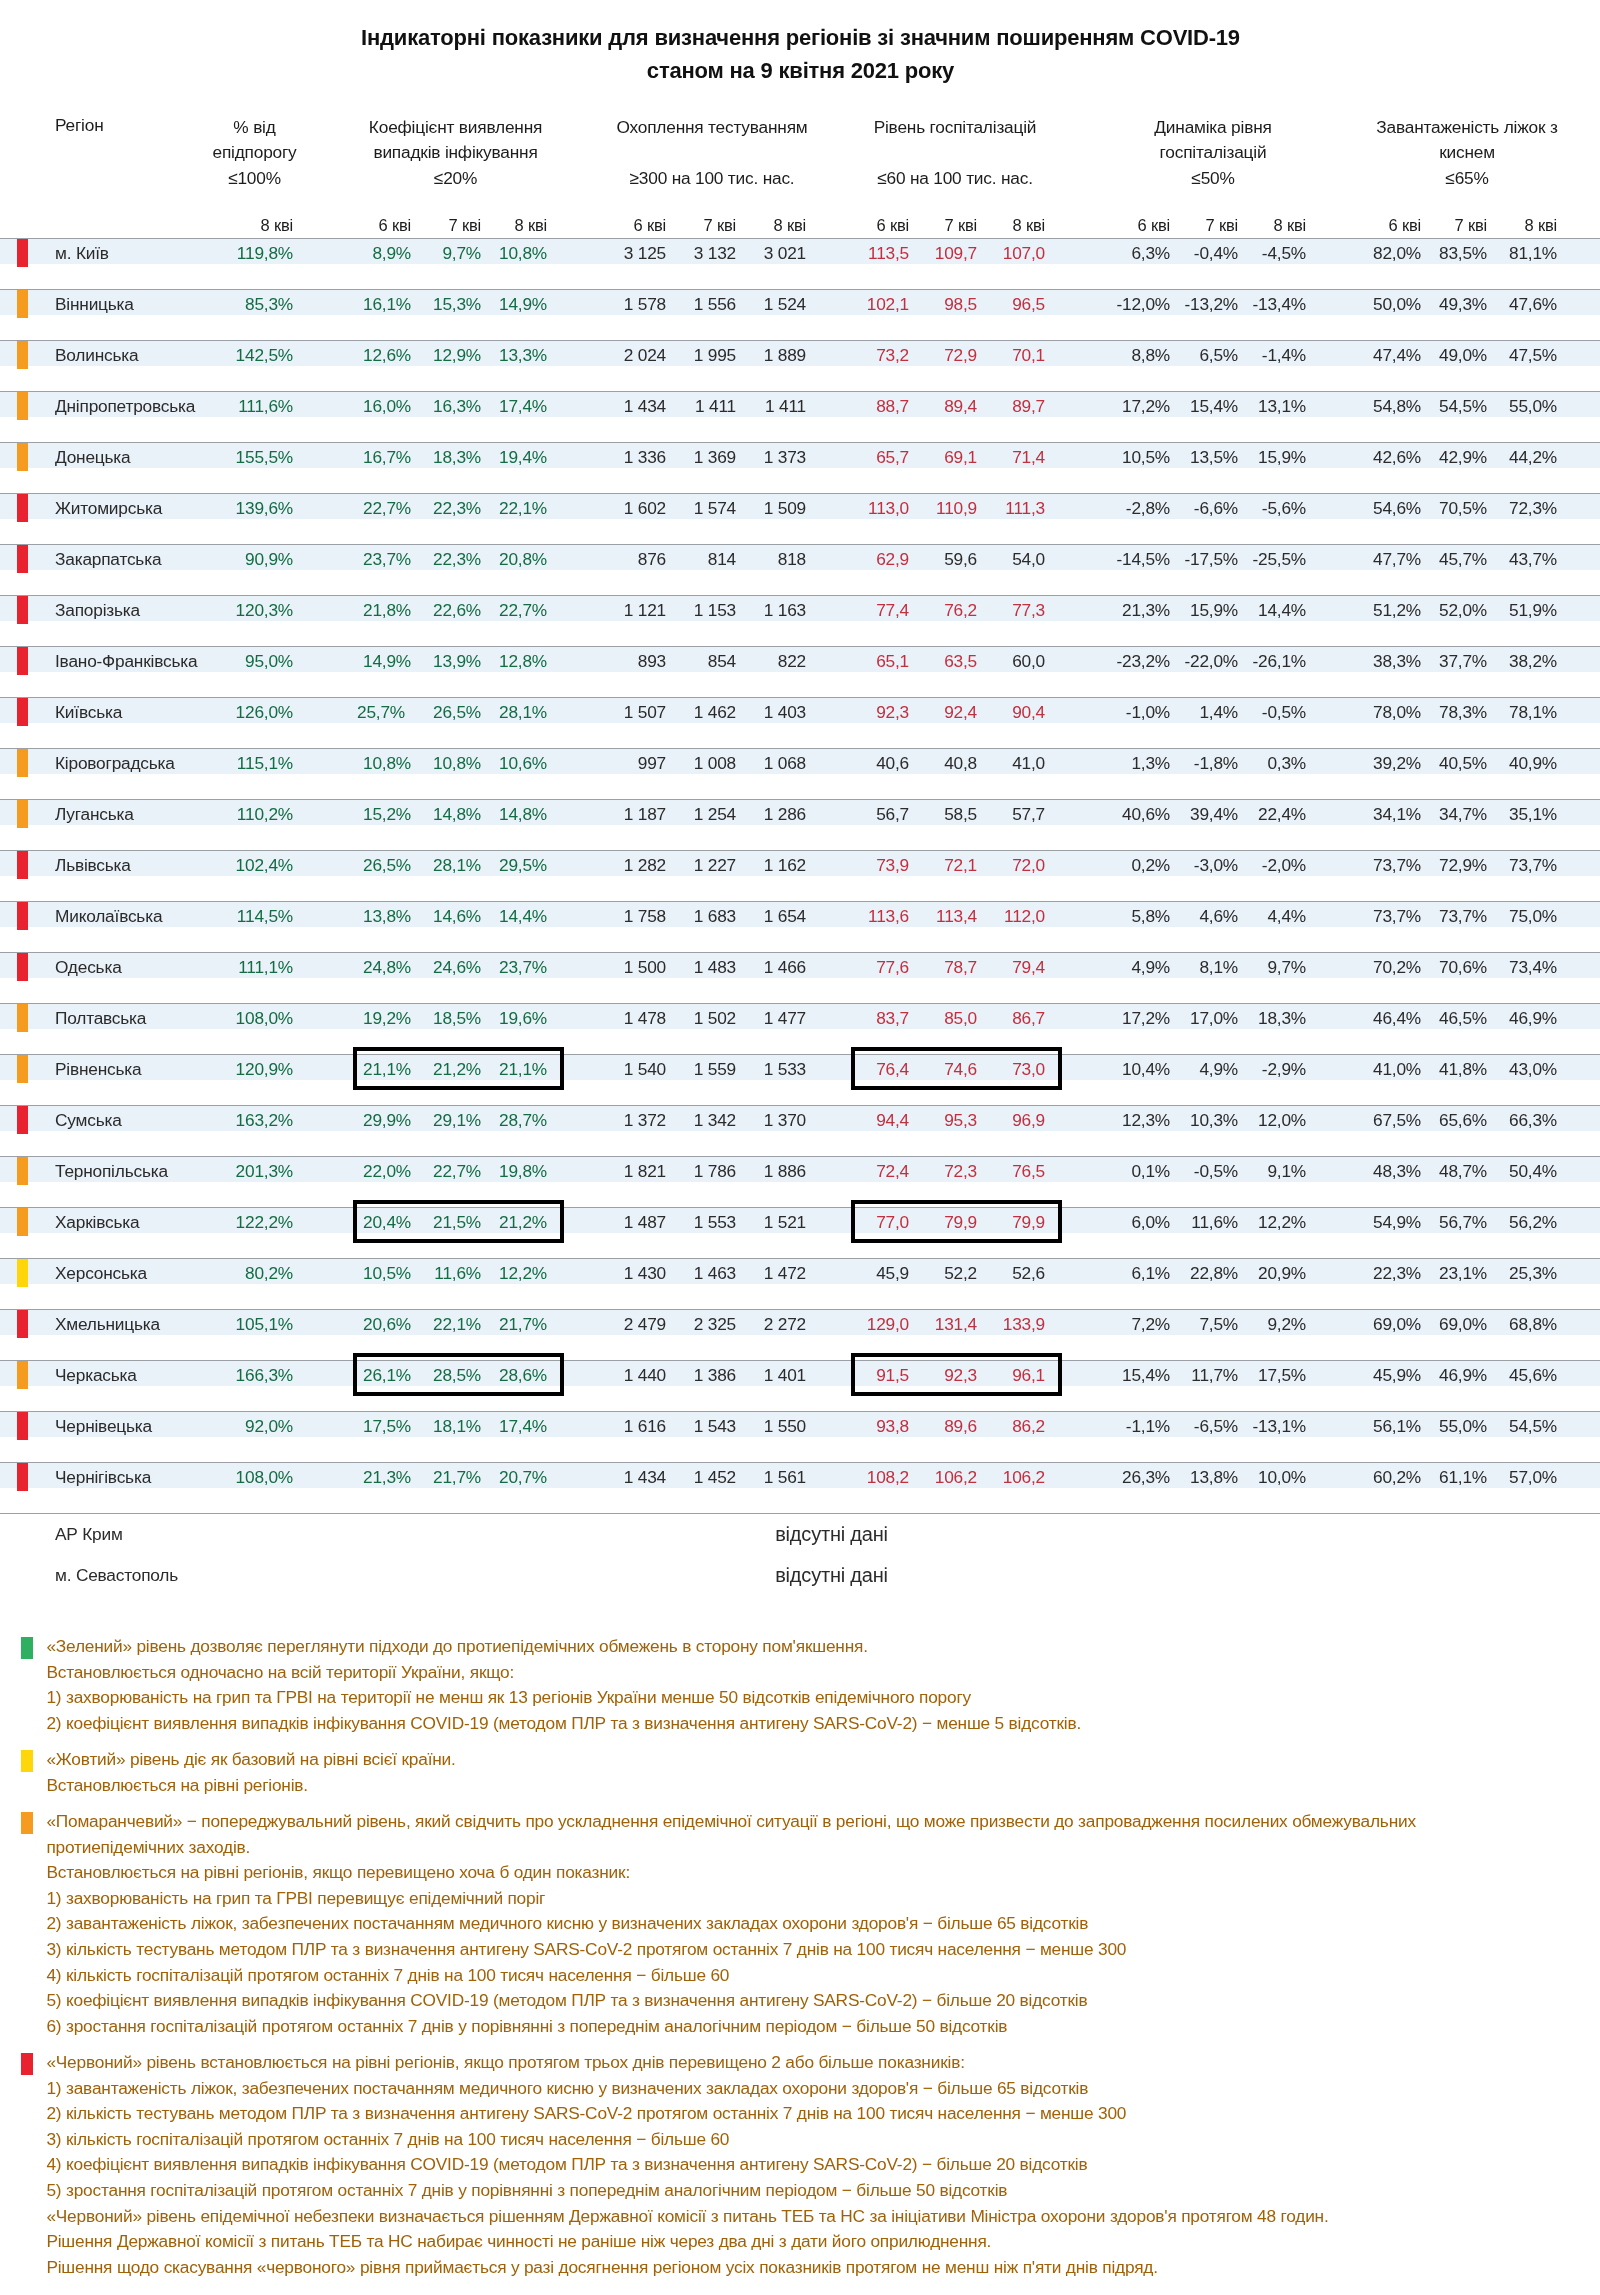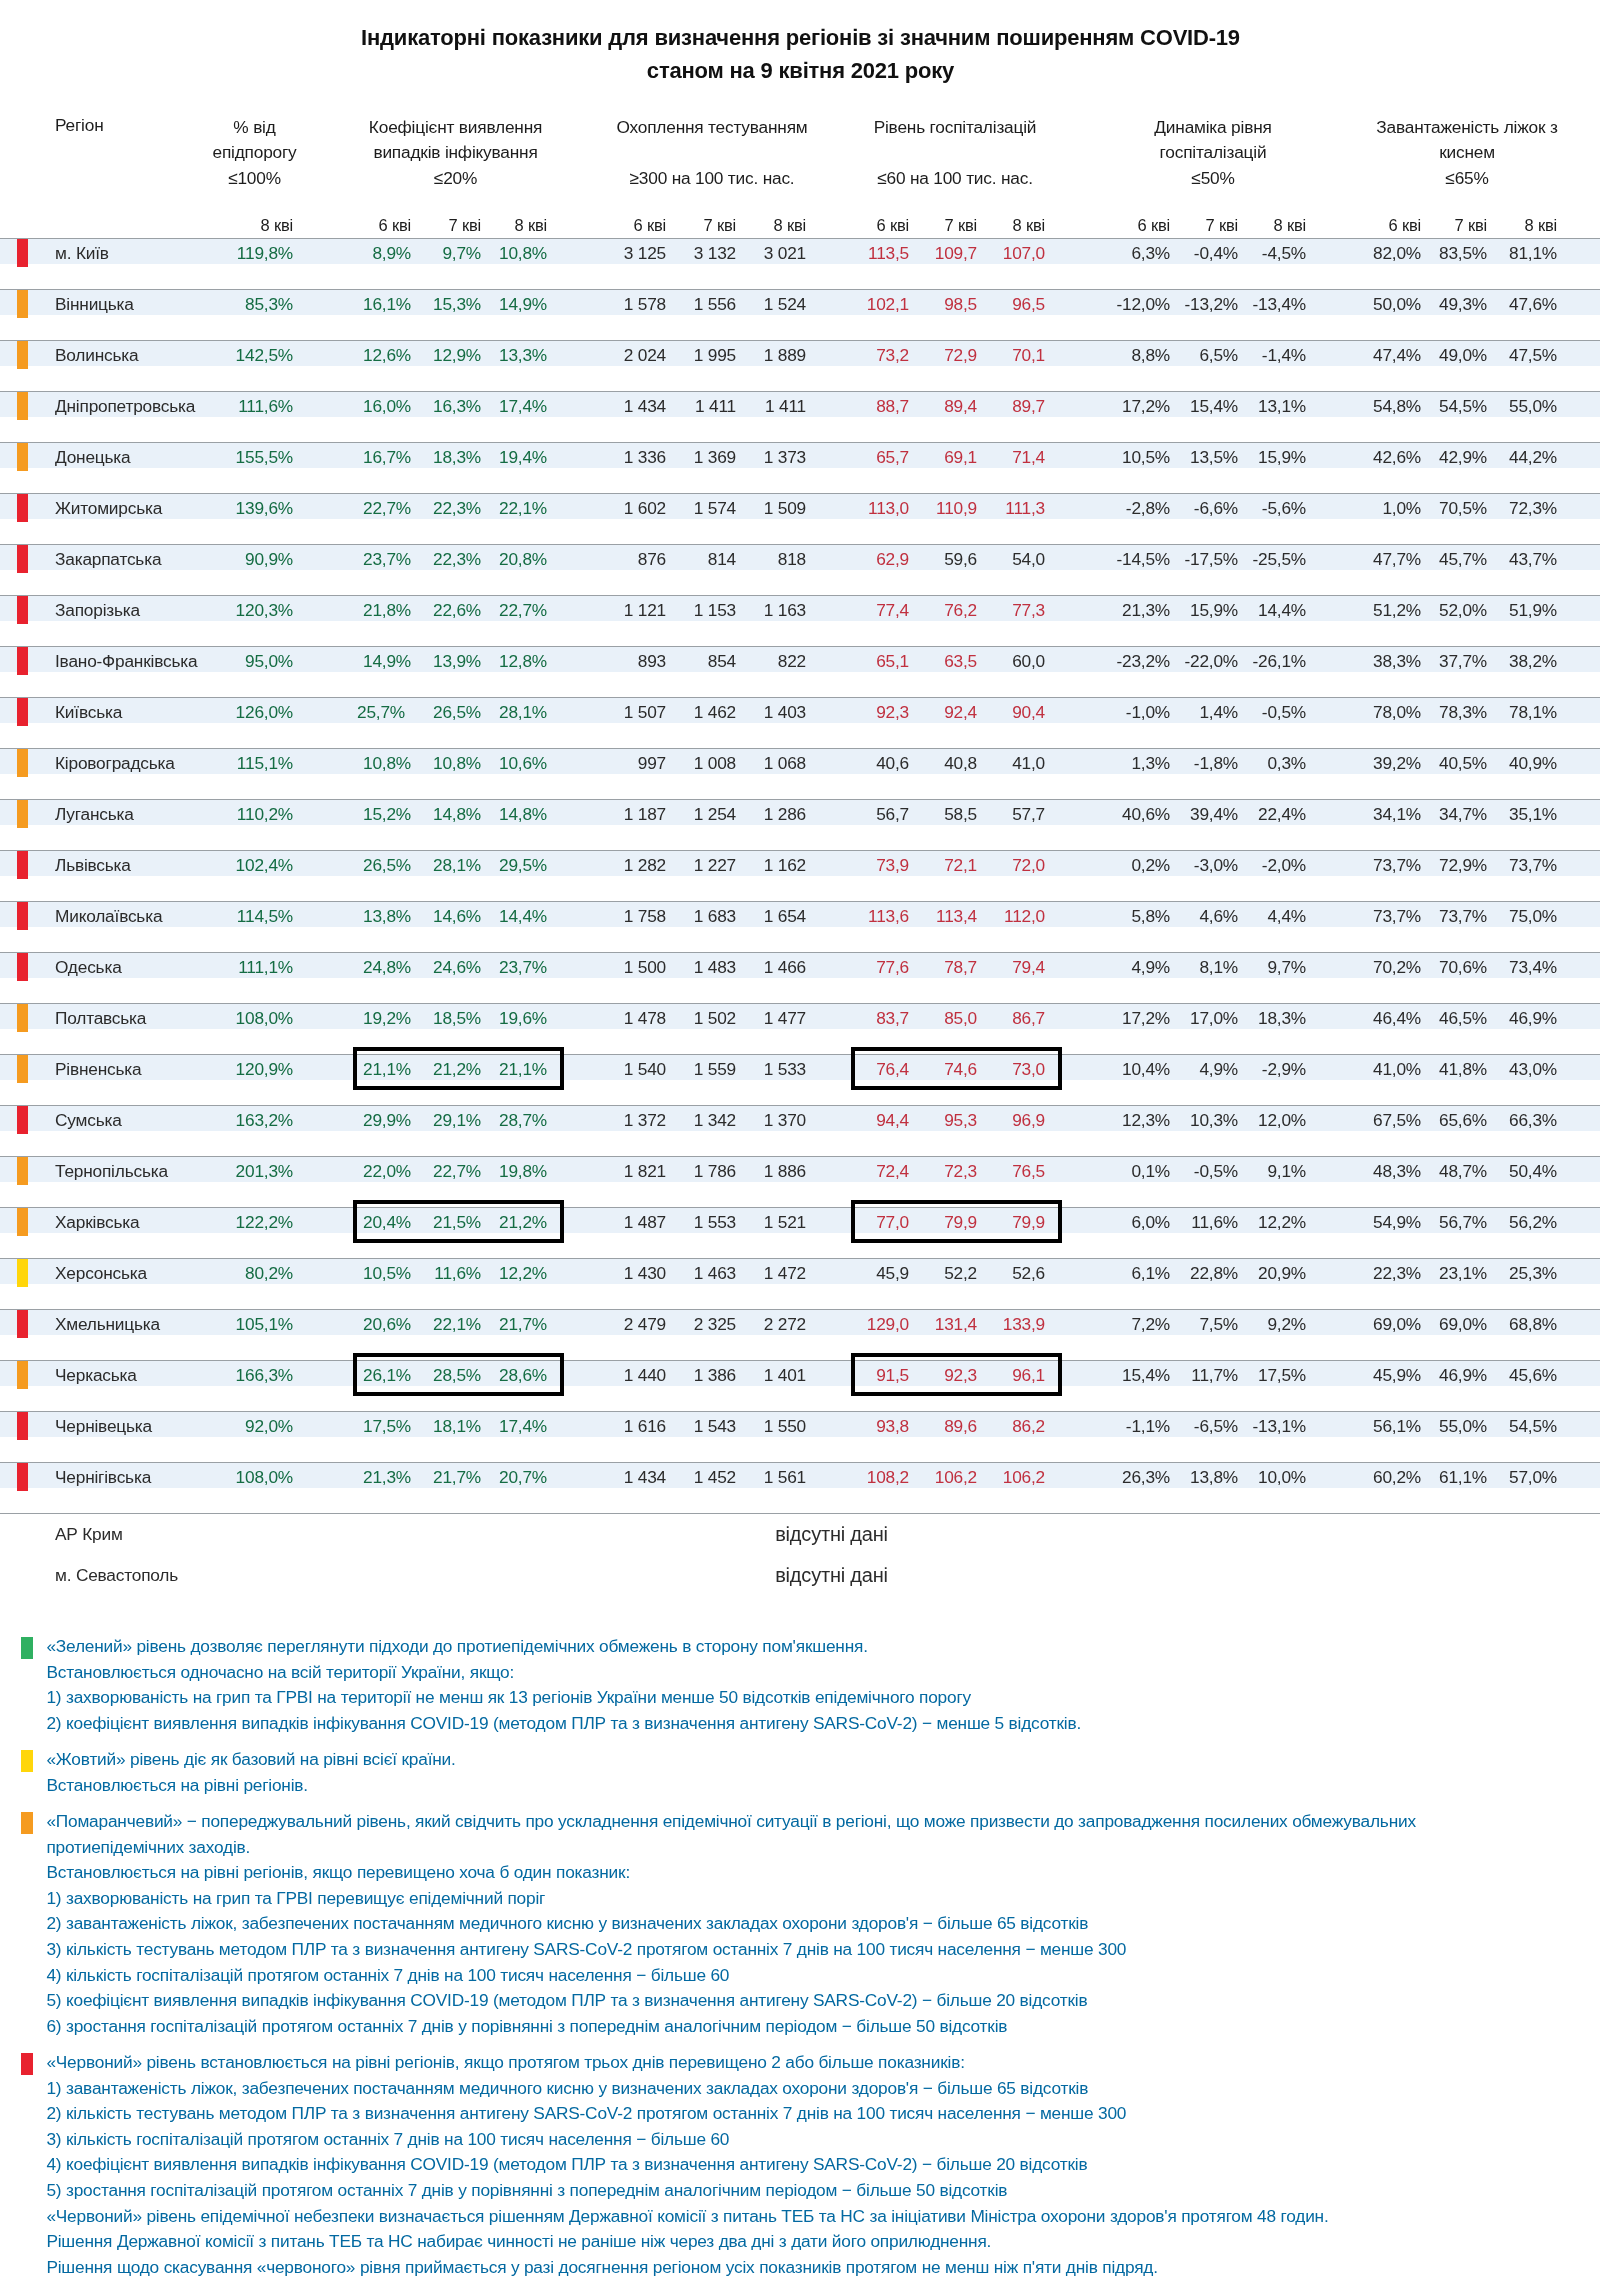--- a/index.html
+++ b/index.html
@@ -24,21 +24,21 @@
   .cell{font-size:17.3px;text-align:right;padding-right:13px;white-space:nowrap;}
   .green{color:#146c43;} .redval{color:#c0303f;} .dark{color:#2b2b2b;}
   .box{position:absolute;border:4.1px solid #000;top:-8.2px;height:43px;box-sizing:border-box;pointer-events:none;z-index:3;}
   .box-koef{left:353px;width:211px;} .box-hosp{left:851px;width:211px;}
   .nodata-section{border-top:0.8px solid #9aa0a5;}
   .nodata-row{height:41px;align-items:center;}
   .nodata-note{grid-column:9 / 16;font-size:20px;color:#2b2b2b;text-align:center;}
   .legend{position:absolute;left:21.4px;top:1634px;width:1563px;}
   .legend-section{position:relative;margin-left:25px;margin-bottom:10.7px;}
   .legend-square{position:absolute;left:-25px;top:3.3px;width:11.5px;height:21.4px;}
-  .legend-line{font-size:17.3px;line-height:25.6px;color:#0369a1;white-space:nowrap;}
+  .legend-line{font-size:17.3px;line-height:25.6px;color:#a16207;white-space:nowrap;}
 </style>
 </head>
 <body>
 
 <div class="page">
 
   <div class="title-wrap">
     <div class="title-line">Індикаторні показники для визначення регіонів зі значним поширенням COVID-19</div>
     <div class="title-line">станом на 9 квітня 2021 року</div>
   </div>
@@ -191,21 +191,21 @@
         <div class="cell green" style="grid-column: 7;">22,1%</div>
         <div class="cell dark" style="grid-column: 9;">1 602</div>
         <div class="cell dark" style="grid-column: 10;">1 574</div>
         <div class="cell dark" style="grid-column: 11;">1 509</div>
         <div class="cell redval" style="grid-column: 13;">113,0</div>
         <div class="cell redval" style="grid-column: 14;">110,9</div>
         <div class="cell redval" style="grid-column: 15;">111,3</div>
         <div class="cell dark" style="grid-column: 17;">-2,8%</div>
         <div class="cell dark" style="grid-column: 18;">-6,6%</div>
         <div class="cell dark" style="grid-column: 19;">-5,6%</div>
-        <div class="cell dark" style="grid-column: 21;">1,0%</div>
+        <div class="cell dark" style="grid-column: 21;">54,6%</div>
         <div class="cell dark" style="grid-column: 22;">70,5%</div>
         <div class="cell dark" style="grid-column: 23;">72,3%</div>
       </div>
       <div class="grid band">
         <div class="marker m-red"></div>
         <div class="name-cell">Закарпатська</div>
         <div class="cell green" style="grid-column: 3;">90,9%</div>
         <div class="cell green" style="grid-column: 5;">23,7%</div>
         <div class="cell green" style="grid-column: 6;">22,3%</div>
         <div class="cell green" style="grid-column: 7;">20,8%</div>

